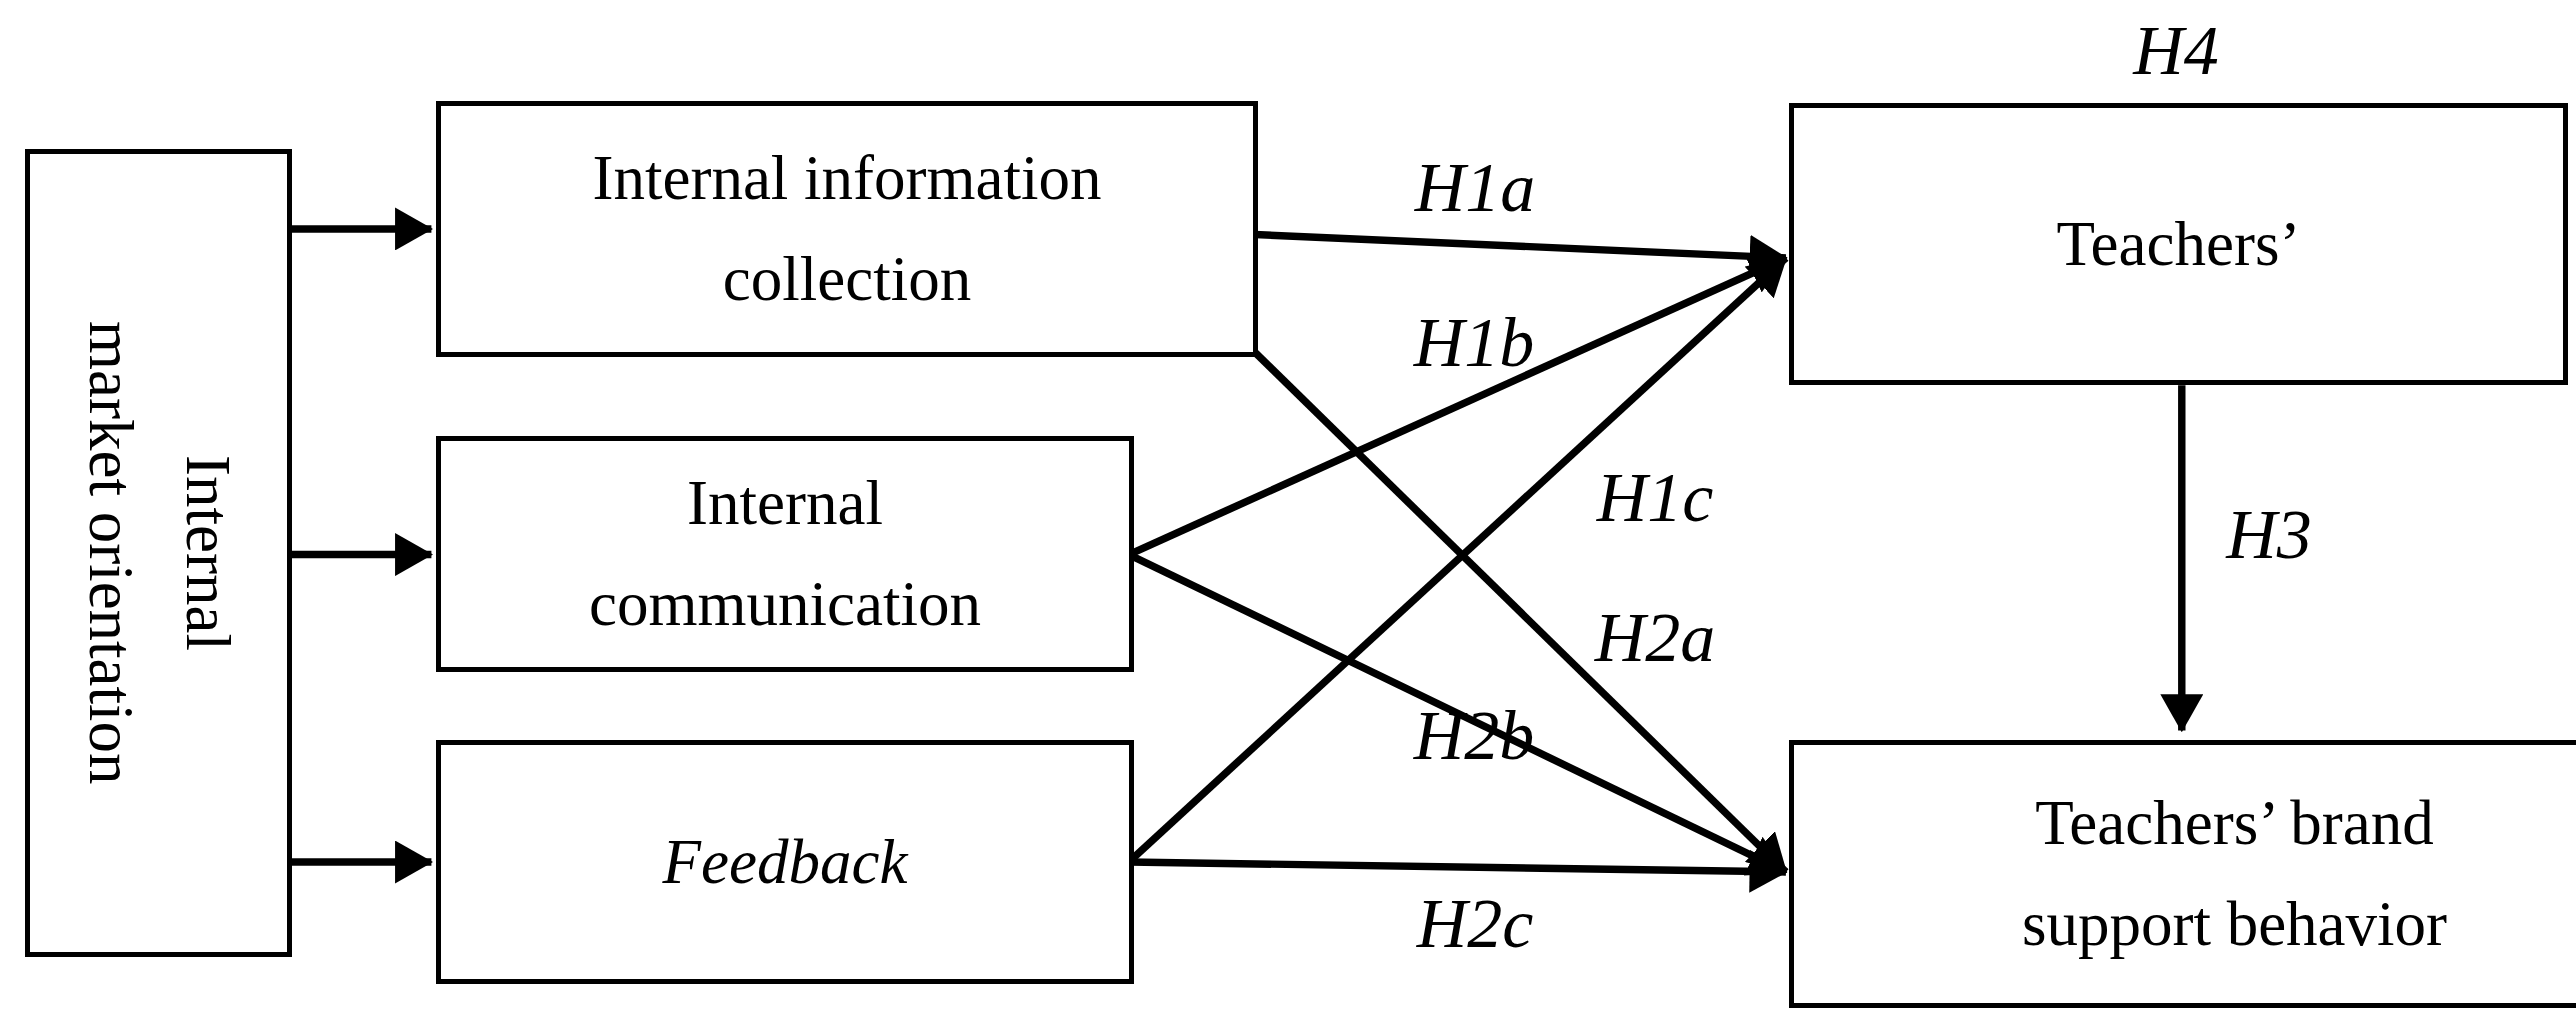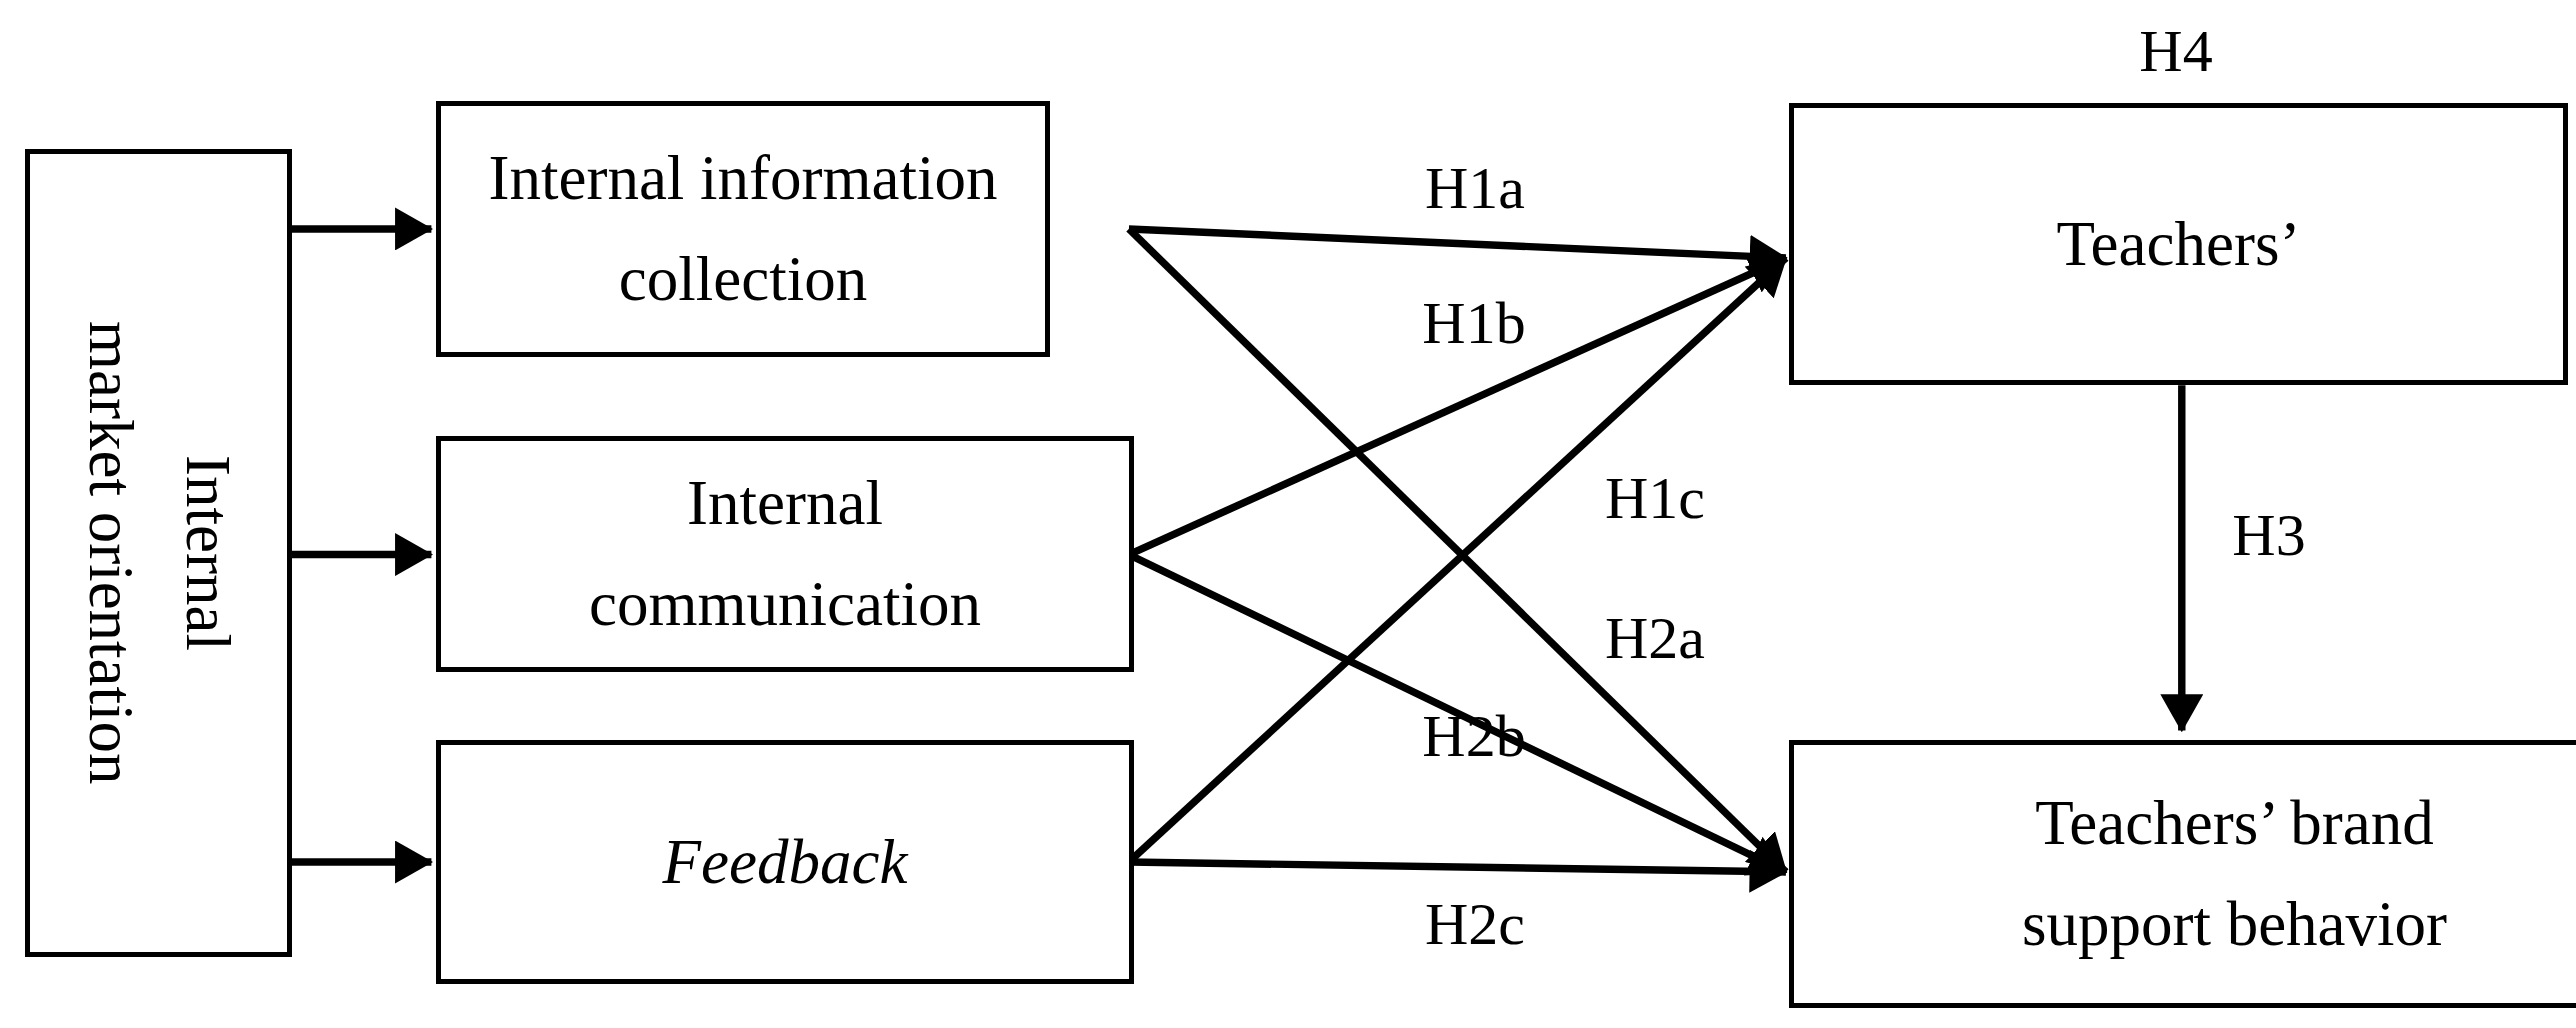--- a/index.html
+++ b/index.html
@@ -41,34 +41,35 @@
     flex-direction: row-reverse; 
   }
   .box.vertical .vline {
     writing-mode: vertical-rl;
     line-height: 1.55;
     white-space: nowrap;
   }
   .edge-label {
     position: absolute;
     transform: translate(-50%, -50%);
-    font-size: 60px;
+    font-size: 70px;
     line-height: 1;
     white-space: nowrap;
+    font-style: italic;
   }
   
   #node-imo   { left: 25px;   top: 149px; width: 267px; height: 808px; }
-  #node-iic   { left: 436px;  top: 101px; width: 614px; height: 256px; }
+  #node-iic   { left: 436px;  top: 101px; width: 822px; height: 256px; }
   #node-ic    { left: 436px;  top: 436px; width: 698px; height: 236px; }
   #node-fb    { left: 436px;  top: 740px; width: 698px; height: 244px; font-style: italic; }
   #node-toi   { left: 1789px; top: 103px; width: 779px; height: 282px; }
   #node-tbsb  { left: 1789px; top: 740px; width: 891px; height: 268px; }
   
   #label-h1a { left: 1475px; top: 188px;  }
-  #label-h1b { left: 1474px; top: 323px;  }
+  #label-h1b { left: 1474px; top: 343px;  }
   #label-h1c { left: 1655px; top: 474px; margin-top: 24px;  }
   #label-h2a { left: 1655px; top: 638px;  }
   #label-h2b { left: 1474px; top: 736px;  }
   #label-h2c { left: 1475px; top: 924px; }
   #label-h3  { left: 2269px; top: 527px; margin-top: 8px;  }
   #label-h4  { left: 2176px; top: 51px;   }
 </style>
 </head>
 <body>
 

